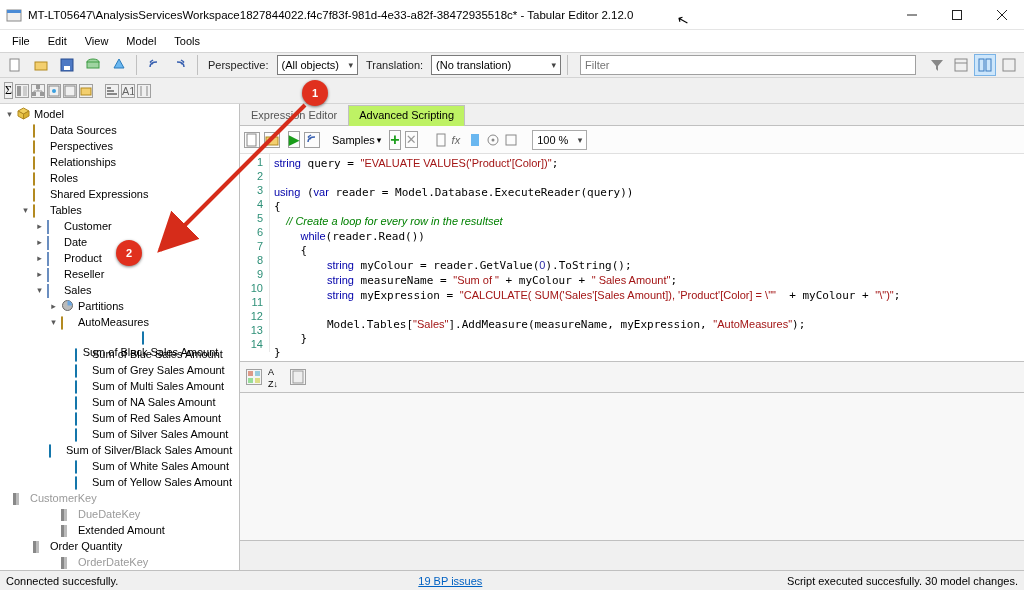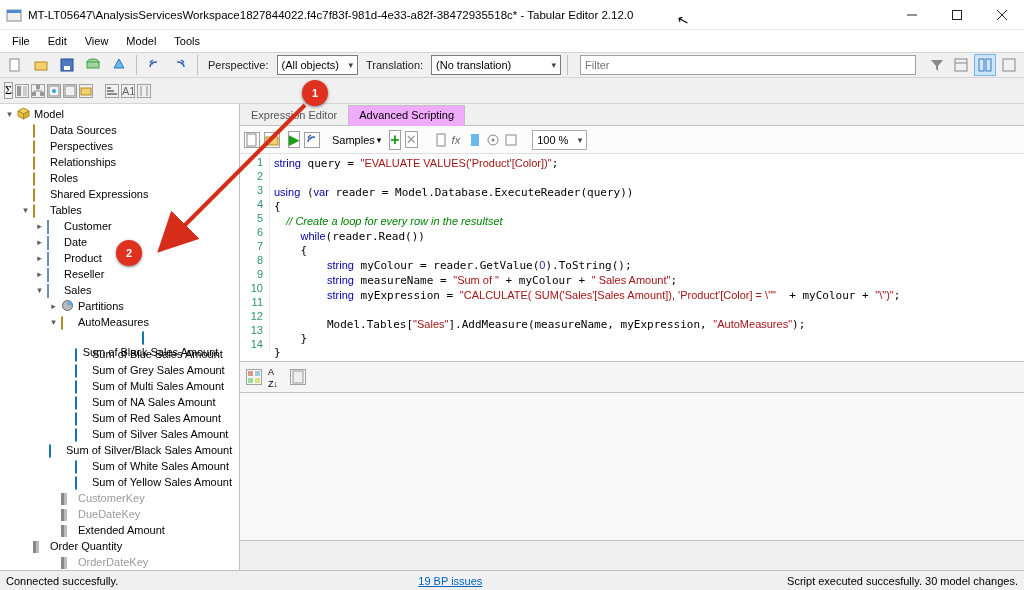--- a/index.html
+++ b/index.html
@@ -28,21 +28,21 @@
   .tree .ex { width: 11px; height: 11px; display: inline-flex; align-items:center; justify-content:center; font-size:9px; color:#5a5a5a; margin-right: 2px;}
   .tree .ic { width: 14px; height: 14px; margin-right: 3px; display:inline-block; }
   .folder { background: linear-gradient(#f6d98b,#ebb642); border-radius:1px; border:1px solid #b38a20; width:13px; height:10px;}
   .tableic { border:1px solid #6a8ec0; background:#fff; width:12px;height:11px; background-image:linear-gradient(#6a8ec0,#6a8ec0); background-size:100% 3px; background-repeat:no-repeat;}
   .measic { width:12px;height:12px; border-radius:6px; background:radial-gradient(circle at 35% 30%, #fff, #5fc9ff 60%, #0a7bbf); border:1px solid #1476ab;}
   .colic { width:11px;height:11px; border-left:3px solid #888; border-right:3px solid #bbb; background:#ddd; }
   .disabled { color:#9a9a9a; }
   .rightpane { flex:1; display:flex; flex-direction:column; position:relative; }
   .tabs { height: 22px; background:#f0f0f0; border-bottom:1px solid #c0c0c0; display:flex; }
   .tab { padding: 3px 10px; border:1px solid transparent; border-bottom:none; color:#555; position:relative; top:1px; }
-  .tab.active { background:#f0abfc; border-color:#c0c0c0; color:#000; }
+  .tab.active { background:#bef264; border-color:#c0c0c0; color:#000; }
   .scripttoolbar { height: 28px; display:flex; align-items:center; padding:2px 4px; gap:4px; background:#fcfcfc; border-bottom:1px solid #e0e0e0;}
   .scripttoolbar .tb-btn { border:1px solid #a0a0a0; }
   .play { color:#1a9d1a; font-weight:bold; font-size:13px; }
   .editor { flex:1.4; background:#fff; overflow:auto; position:relative; }
   .gutter { position:absolute; left:0; top:0; width:30px; background:#fff; border-right:1px solid #e8e8e8; font-family:Consolas,monospace; font-size:11px; text-align:right; padding: 2px 6px 0 0; color:#2e9078; }
   .gutter div { height:14px; }
   .code { margin-left:30px; padding:2px 4px; font-family:Consolas,monospace; font-size:11px; white-space:pre; line-height:14px; }
   .kw { color:#0000aa; }
   .str { color:#a31515; }
   .cmt { color:#008000; font-style: italic; }
@@ -360,21 +360,21 @@
         <div class="node" style="padding-left: 62px;">
           <span class="ex"></span>
           <span class="ic"><span class="measic"></span></span>
           <span>Sum of White Sales Amount</span>
         </div>
         <div class="node" style="padding-left: 62px;">
           <span class="ex"></span>
           <span class="ic"><span class="measic"></span></span>
           <span>Sum of Yellow Sales Amount</span>
         </div>
-        <div class="node disabled" style="padding-left: 48px;">
+        <div class="node disabled" style="">
           <span class="ex"></span>
           <span class="ic"><span class="colic"></span></span>
           <span>CustomerKey</span>
         </div>
         <div class="node disabled" style="padding-left: 48px;">
           <span class="ex"></span>
           <span class="ic"><span class="colic"></span></span>
           <span>DueDateKey</span>
         </div>
         <div class="node" style="padding-left: 48px;">

